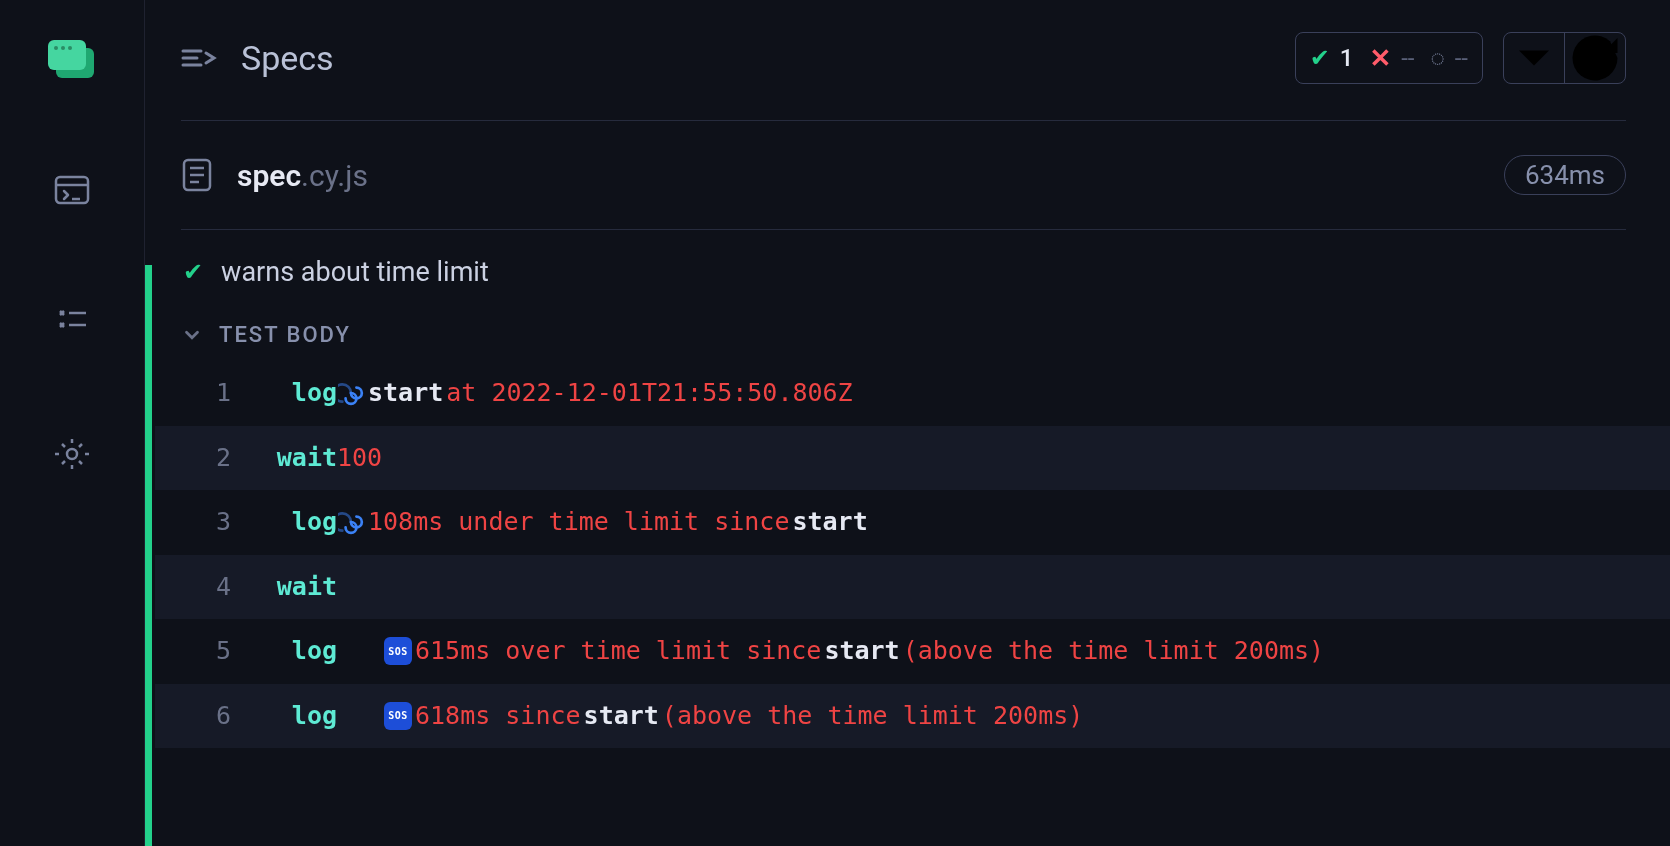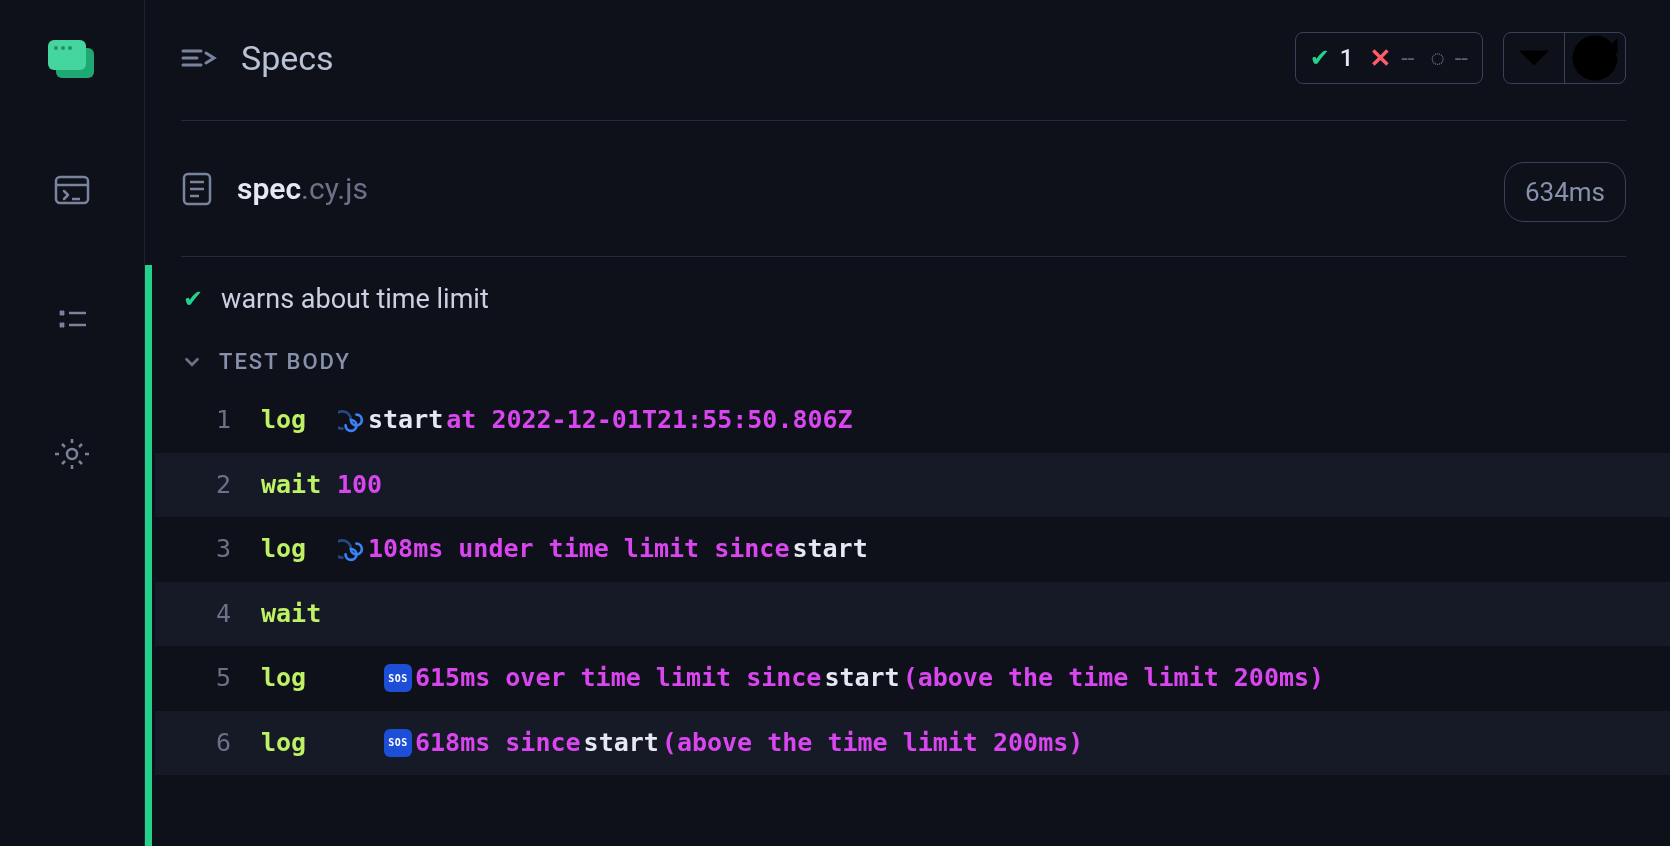--- a/index.html
+++ b/index.html
@@ -94,21 +94,21 @@
   .spec-left { display: flex; align-items: center; gap: 24px; }
   .doc-icon {
     width: 32px; height: 36px; color: #7a839e;
   }
   .doc-icon svg { width: 100%; height: 100%; stroke: currentColor; fill: none; stroke-width: 2.5; }
   .spec-name { font-size: 30px; }
   .spec-name .base { color: #e6e9f3; font-weight: 600; }
   .spec-name .ext { color: #6a7188; margin-top: 20px; }
   .duration-pill {
     border: 1px solid #3a405a; border-radius: 20px;
-    padding: 14px 20px; font-size: 26px; color: #8790ac; margin-top: 7px;
+    padding: 4px 20px; font-size: 26px; color: #8790ac;
   }
 
   
   .test-wrap { padding-left: 10px; }
   .test-header {
     display: flex; align-items: center; gap: 18px;
     padding: 26px 0 10px 28px;
     font-size: 27px; color: #cbd1e2;
     cursor: pointer;
   }
@@ -128,24 +128,24 @@
   .cmd-list {}
   .cmd-row {
     display: flex; align-items: center;
     padding: 16px 24px 16px 40px;
     font-family: ui-monospace, "SF Mono", Menlo, Consolas, monospace;
     font-size: 25px; line-height: 1.3;
     cursor: pointer;
   }
   .cmd-row:nth-child(even) { background: #161a27; }
   .ln { width: 42px; color: #6a7188; text-align: right; padding-right: 6px; }
-  .cmd-name { width: 100px; color: #bef264; padding-left: 24px; font-weight: 600; }
+  .cmd-name { width: 100px; color: #5eead4; padding-left: 24px; font-weight: 600; text-align: right; }
   .cmd-body { flex: 1; color: #8790ac; display: flex; align-items: center; gap: 3px; flex-wrap: wrap; }
   .cmd-body .w { color: #e6e9f3; font-weight: 600; }
-  .cmd-body .m { color: #d946ef; font-weight: bold; }
+  .cmd-body .m { color: #ef4444; }
 
   .icon-cyclone, .icon-sos {
     width: 28px; height: 28px; display: inline-flex; align-items: center; justify-content: center;
     border-radius: 6px; font-size: 18px; font-weight: 700;
   }
   .icon-cyclone { color: #3b82f6; font-size: 26px; }
   .icon-cyclone svg { width: 26px; height: 26px; }
   .icon-sos { background: #1d4ed8; color: #fff; font-size: 10px; letter-spacing: 0.5px; margin-left: 47px; }
 </style>
 </head>

